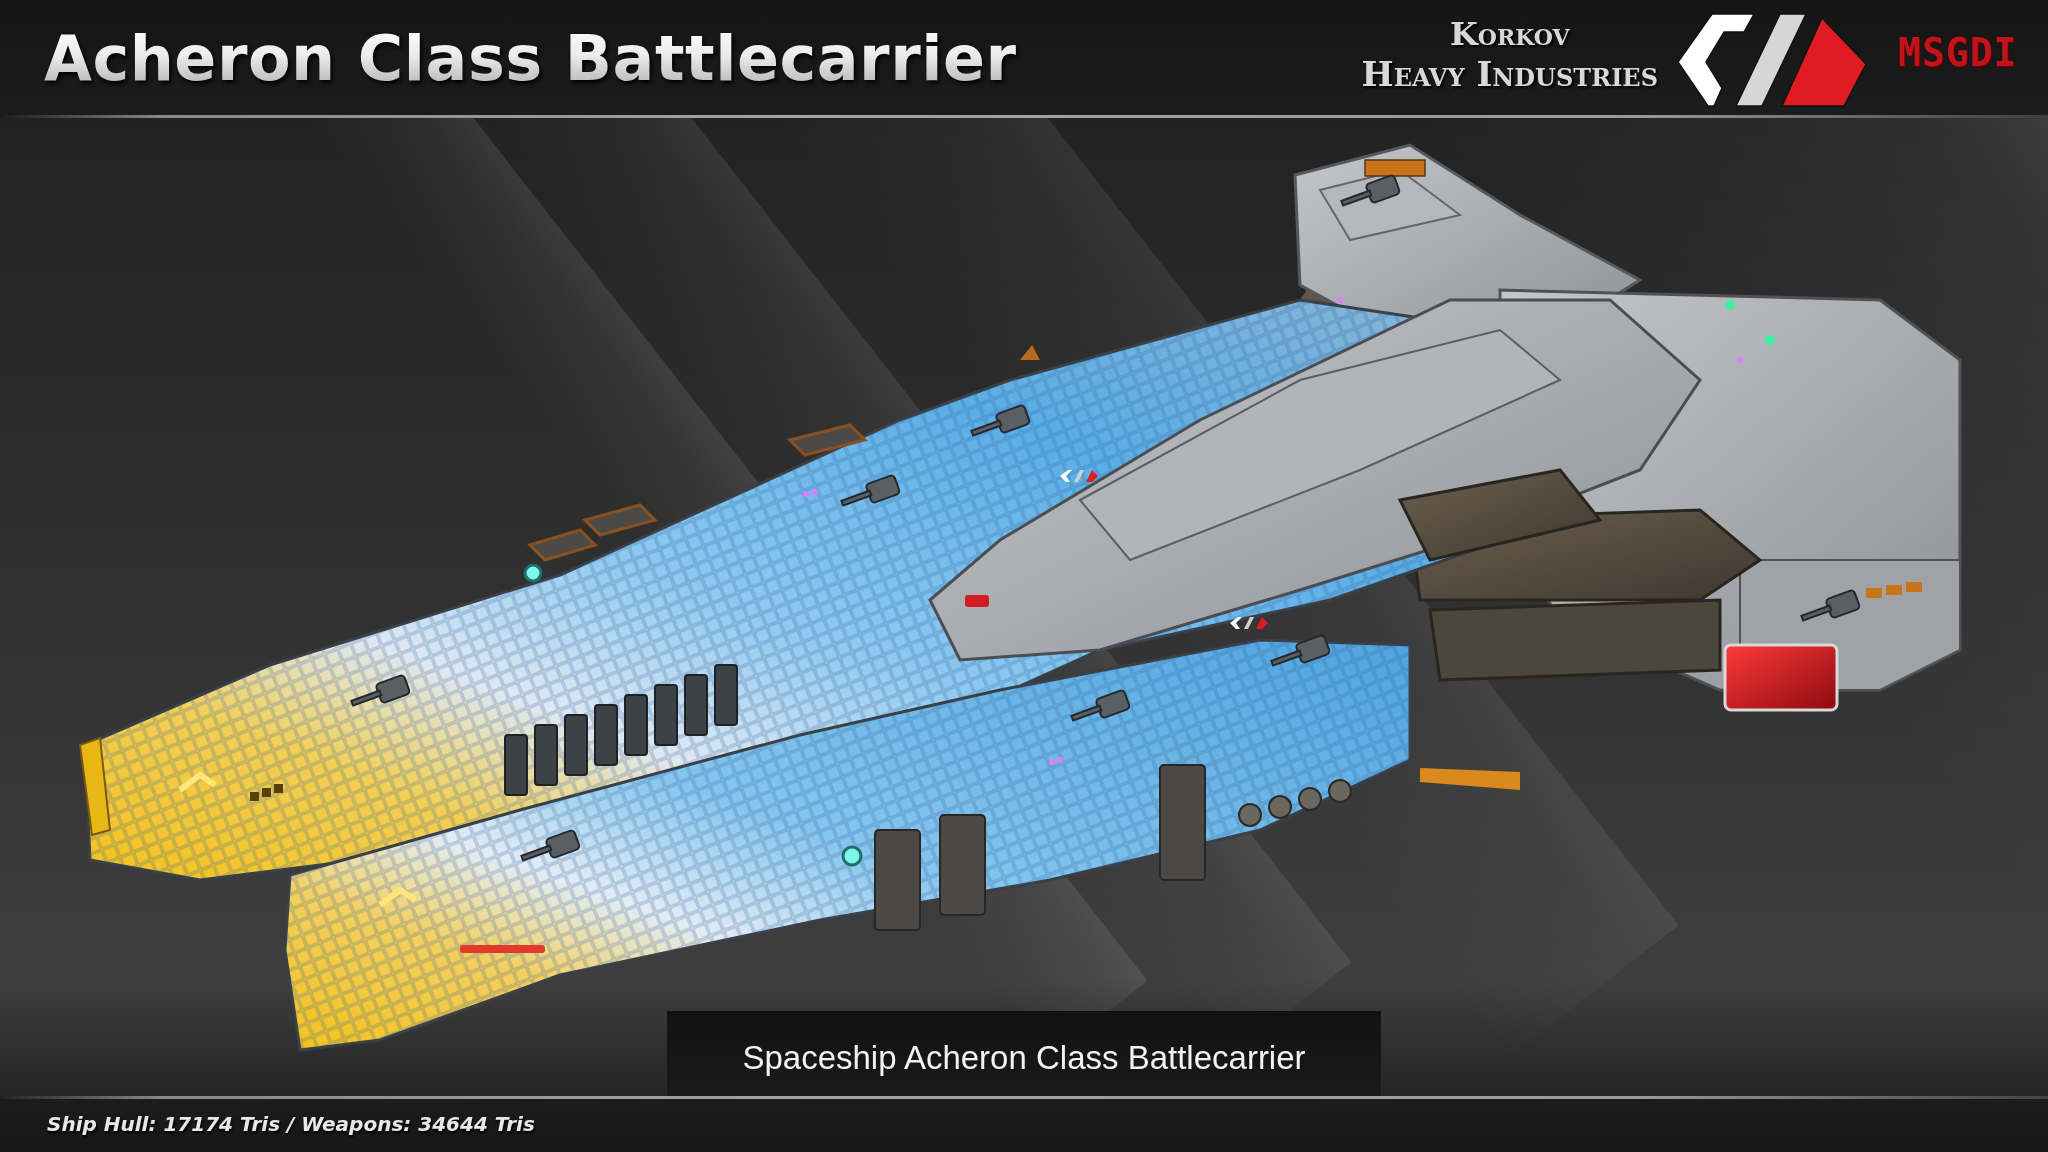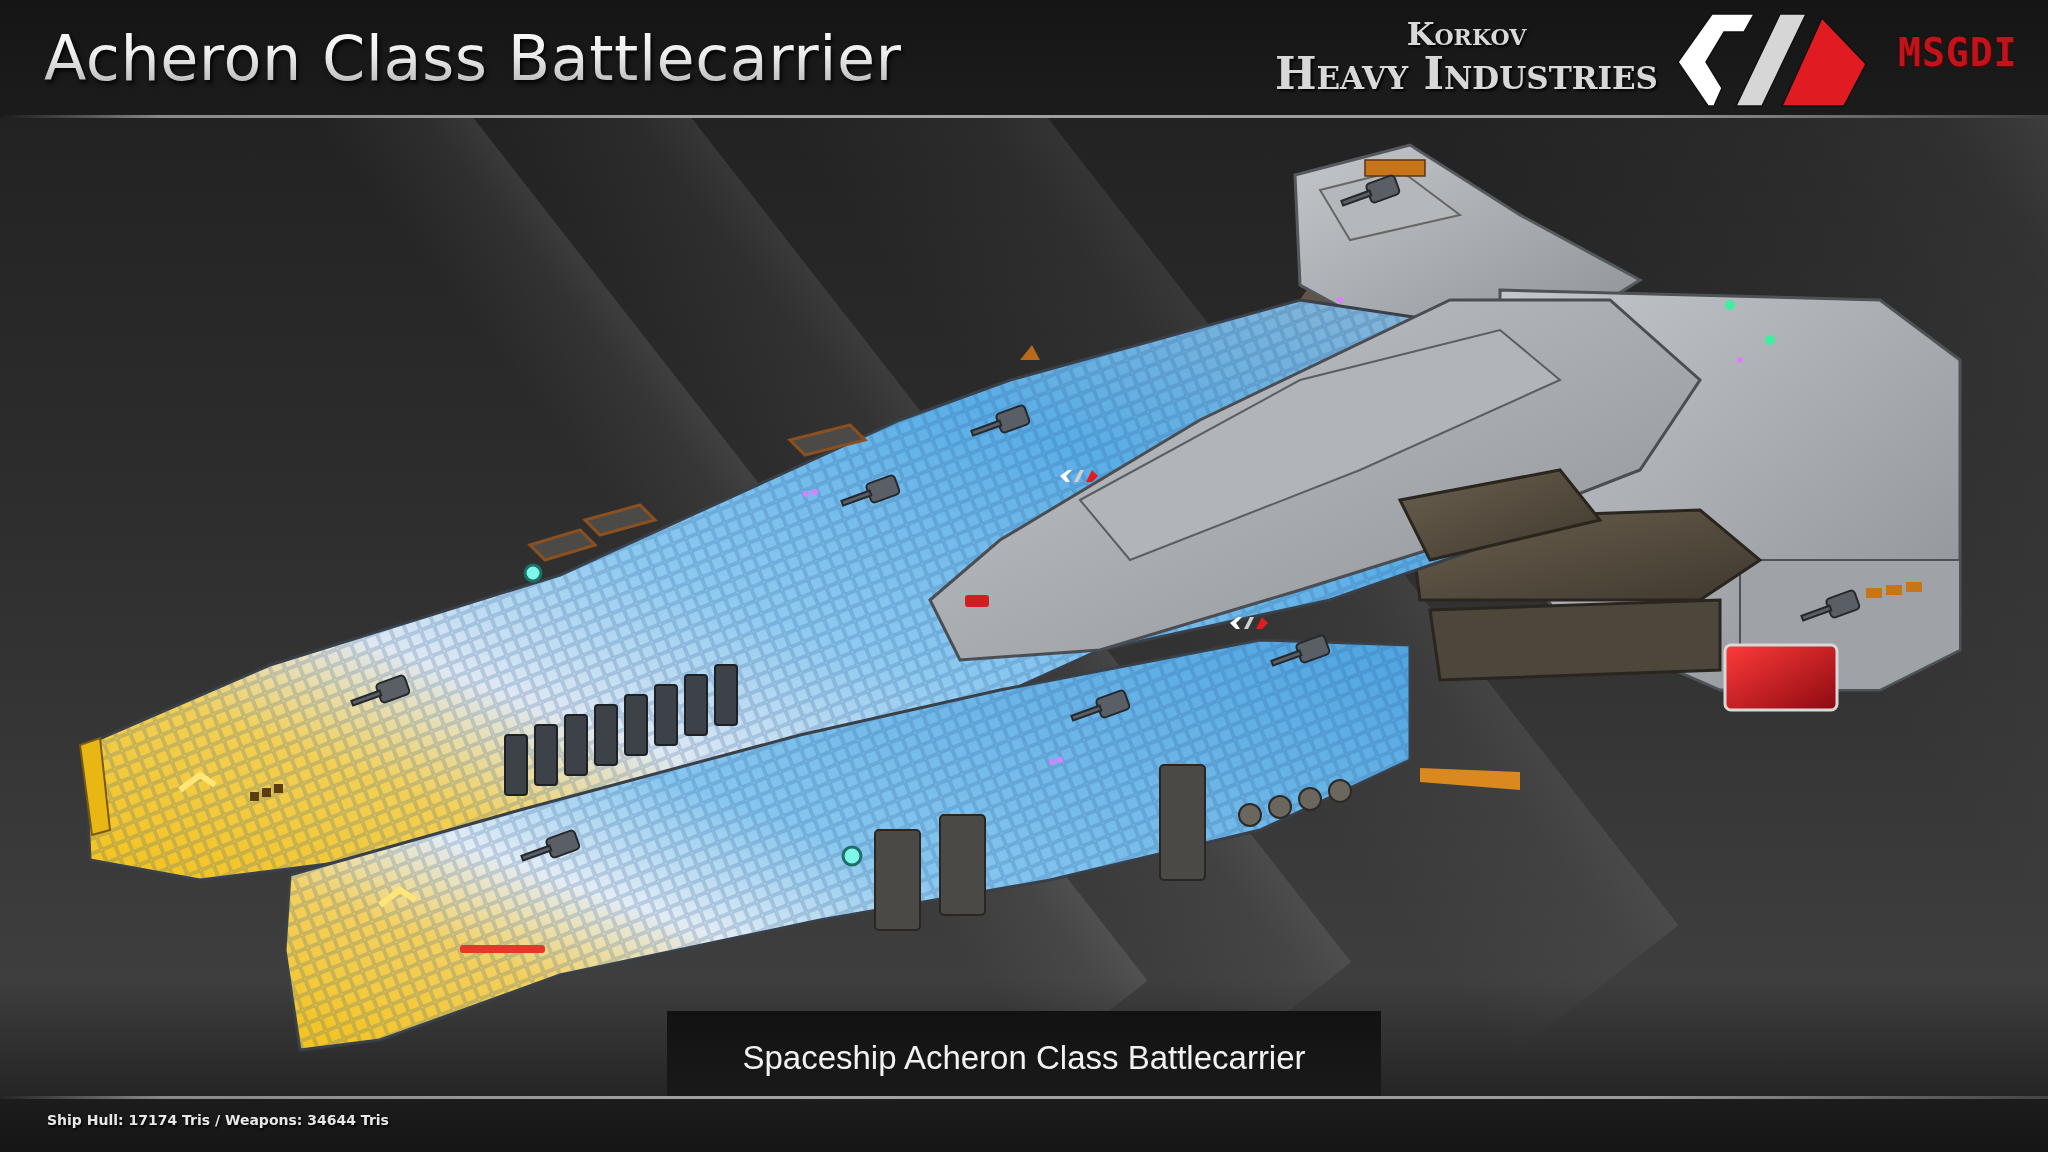--- a/index.html
+++ b/index.html
@@ -28,36 +28,36 @@
     position: absolute; left: 0; top: 0; width: 2048px; height: 118px;
     background: linear-gradient(180deg, #151515 0%, #1c1c1c 100%);
   }
   .header-rule, .footer-rule {
     position: absolute; left: 0; width: 2048px; height: 3px;
     background: linear-gradient(90deg, rgba(140,140,140,0) 0%, #8a8a8a 8%, #a4a4a4 40%, #9a9a9a 80%, rgba(140,140,140,0.3) 100%);
   }
   .header-rule { top: 115px; }
   .page-title {
     position: absolute; left: 44px; top: 22px;
-    font-family: "DejaVu Sans", sans-serif; font-size: 62px; font-weight: normal;
+    font-family: "DejaVu Sans", sans-serif; font-size: 62px; font-weight: bold;
     letter-spacing: 0.5px;
     color: #e6e6e6;
     background: linear-gradient(180deg, #ffffff 0%, #ececec 45%, #a8a8a8 100%);
     -webkit-background-clip: text; background-clip: text;
     -webkit-text-fill-color: transparent;
     filter: drop-shadow(2px 3px 2px rgba(0,0,0,0.9));
   }
   .company {
     position: absolute; right: 390px; top: 14px; text-align: center;
     font-family: "DejaVu Serif", serif; font-weight: bold; font-variant: small-caps;
     color: #d8d8d8; line-height: 40px;
     filter: drop-shadow(2px 2px 1px rgba(0,0,0,0.9));
   }
   .company .line1 { font-size: 32px; display: block; }
-  .company .line2 { font-size: 44px; display: block; }
+  .company .line2 { font-size: 34px; display: block; }
   .kh-logo { position: absolute; left: 1676px; top: 10px; width: 192px; height: 98px; }
   .msgdi-logo {
     position: absolute; left: 1898px; top: 30px;
     font-family: "DejaVu Sans Mono", monospace; font-weight: bold; font-size: 38px;
     color: #c0141a; letter-spacing: 1px; transform: scaleY(1.05);
     text-shadow: 1px 1px 0 #6a0000, 0 0 2px rgba(0,0,0,0.6);
   }
 
   
   .ship { position: absolute; left: 0; top: 120px; width: 2048px; height: 960px; }
@@ -72,23 +72,24 @@
   .caption-text {
     font-family: "Liberation Sans", sans-serif; font-size: 33px; color: #f2f2f2;
   }
   .footer-rule { top: 1096px; }
   .footer-bar {
     position: absolute; left: 0; top: 1099px; width: 2048px; height: 53px;
     background: linear-gradient(180deg, #1c1c1c 0%, #161616 100%);
   }
   .stats {
     position: absolute; left: 47px; top: 1112px;
-    font-family: "DejaVu Sans", sans-serif; font-weight: bold; font-size: 14px;
+    font-family: "DejaVu Sans", sans-serif; font-weight: bold; font-size: 20px;
     color: #e8e8e8;
     filter: drop-shadow(1px 2px 1px rgba(0,0,0,0.9));
+    font-style: italic;
   }
 </style>
 </head>
 <body>
 
 <div class="bg">
   <div class="beam b1"></div>
   <div class="beam b2"></div>
   <div class="beam b3"></div>
   <div class="beam b4"></div>

